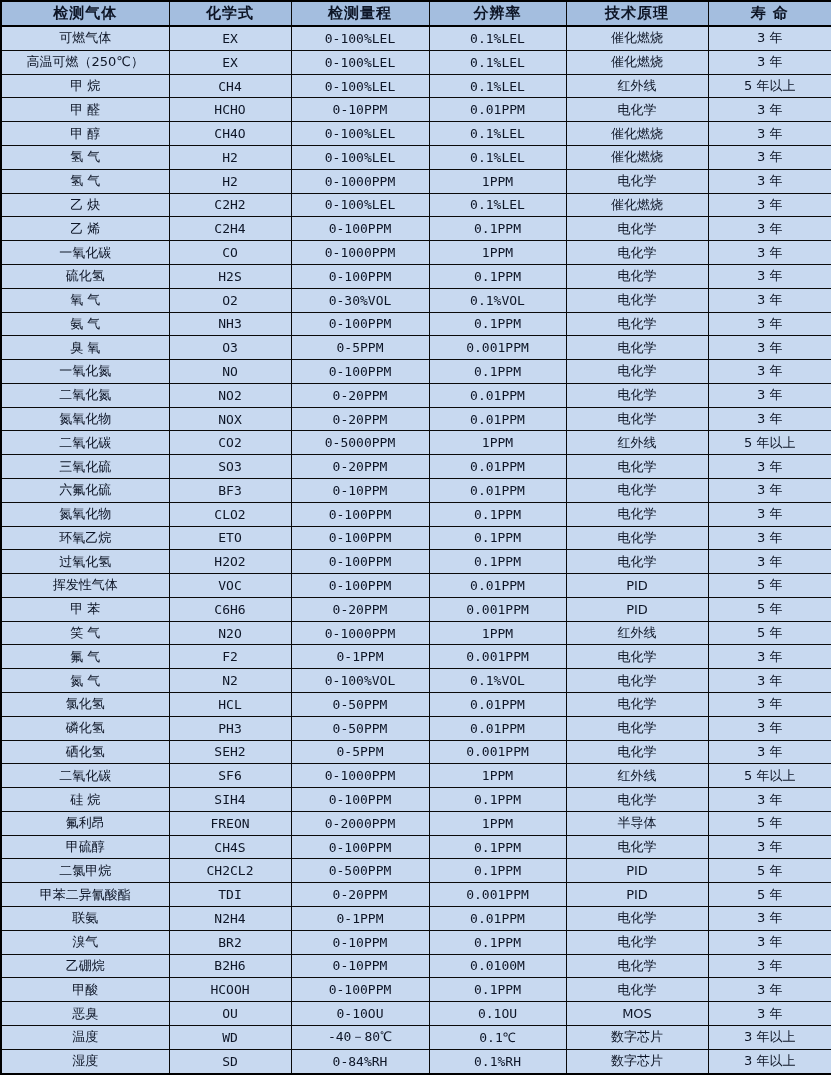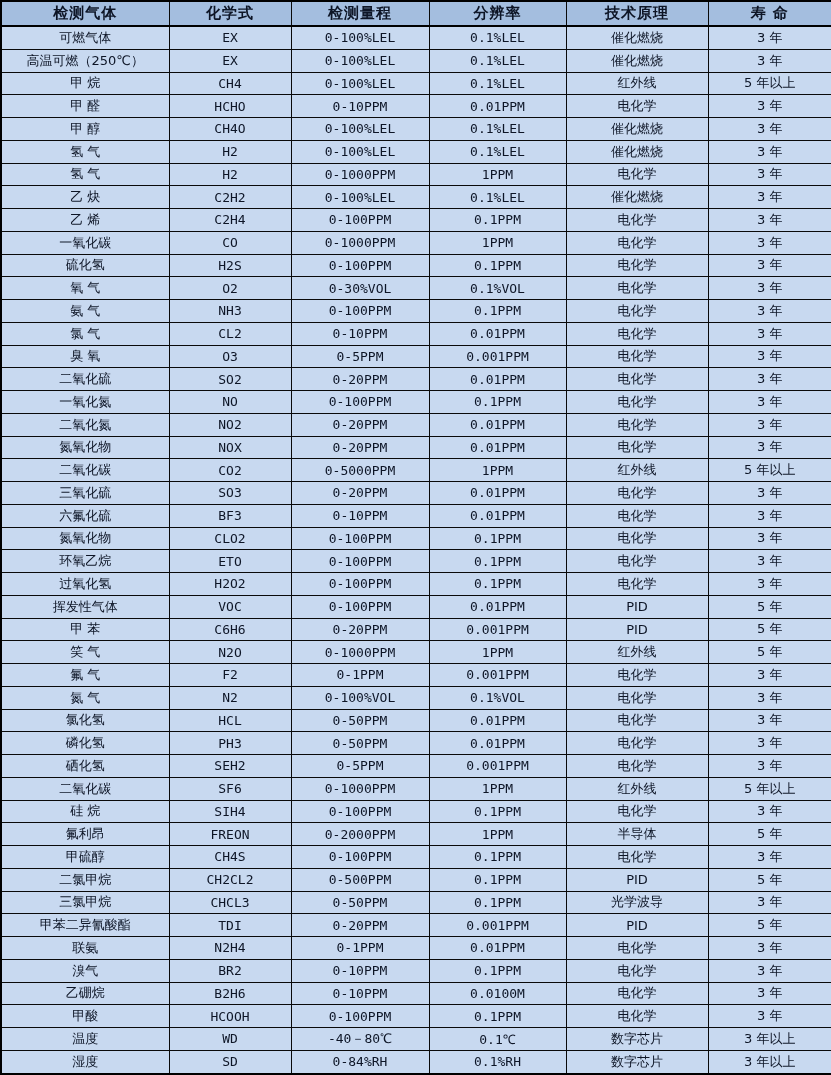--- a/index.html
+++ b/index.html
@@ -180,40 +180,24 @@
         </tr>
         <tr>
           <td class="c-gas">氨 气</td>
           <td class="c-formula">NH3</td>
           <td class="c-range">0-100PPM</td>
           <td class="c-resolution">0.1PPM</td>
           <td class="c-principle">电化学</td>
           <td class="c-lifespan">3 年</td>
         </tr>
         <tr>
-          <td class="c-gas">氯 气</td>
-          <td class="c-formula">CL2</td>
-          <td class="c-range">0-10PPM</td>
-          <td class="c-resolution">0.01PPM</td>
-          <td class="c-principle">电化学</td>
-          <td class="c-lifespan">3 年</td>
-        </tr>
-        <tr>
           <td class="c-gas">臭 氧</td>
           <td class="c-formula">O3</td>
           <td class="c-range">0-5PPM</td>
           <td class="c-resolution">0.001PPM</td>
-          <td class="c-principle">电化学</td>
-          <td class="c-lifespan">3 年</td>
-        </tr>
-        <tr>
-          <td class="c-gas">二氧化硫</td>
-          <td class="c-formula">SO2</td>
-          <td class="c-range">0-20PPM</td>
-          <td class="c-resolution">0.01PPM</td>
           <td class="c-principle">电化学</td>
           <td class="c-lifespan">3 年</td>
         </tr>
         <tr>
           <td class="c-gas">一氧化氮</td>
           <td class="c-formula">NO</td>
           <td class="c-range">0-100PPM</td>
           <td class="c-resolution">0.1PPM</td>
           <td class="c-principle">电化学</td>
           <td class="c-lifespan">3 年</td>
@@ -380,28 +364,20 @@
         </tr>
         <tr>
           <td class="c-gas">二氯甲烷</td>
           <td class="c-formula">CH2CL2</td>
           <td class="c-range">0-500PPM</td>
           <td class="c-resolution">0.1PPM</td>
           <td class="c-principle">PID</td>
           <td class="c-lifespan">5 年</td>
         </tr>
         <tr>
-          <td class="c-gas">三氯甲烷</td>
-          <td class="c-formula">CHCL3</td>
-          <td class="c-range">0-50PPM</td>
-          <td class="c-resolution">0.1PPM</td>
-          <td class="c-principle">光学波导</td>
-          <td class="c-lifespan">3 年</td>
-        </tr>
-        <tr>
           <td class="c-gas">甲苯二异氰酸酯</td>
           <td class="c-formula">TDI</td>
           <td class="c-range">0-20PPM</td>
           <td class="c-resolution">0.001PPM</td>
           <td class="c-principle">PID</td>
           <td class="c-lifespan">5 年</td>
         </tr>
         <tr>
           <td class="c-gas">联氨</td>
           <td class="c-formula">N2H4</td>
@@ -425,20 +401,28 @@
           <td class="c-resolution">0.0100M</td>
           <td class="c-principle">电化学</td>
           <td class="c-lifespan">3 年</td>
         </tr>
         <tr>
           <td class="c-gas">甲酸</td>
           <td class="c-formula">HCOOH</td>
           <td class="c-range">0-100PPM</td>
           <td class="c-resolution">0.1PPM</td>
           <td class="c-principle">电化学</td>
+          <td class="c-lifespan">3 年</td>
+        </tr>
+        <tr>
+          <td class="c-gas">恶臭</td>
+          <td class="c-formula">OU</td>
+          <td class="c-range">0-10OU</td>
+          <td class="c-resolution">0.1OU</td>
+          <td class="c-principle">MOS</td>
           <td class="c-lifespan">3 年</td>
         </tr>
         <tr>
           <td class="c-gas">温度</td>
           <td class="c-formula">WD</td>
           <td class="c-range">-40－80℃</td>
           <td class="c-resolution">0.1℃</td>
           <td class="c-principle">数字芯片</td>
           <td class="c-lifespan">3 年以上</td>
         </tr>

